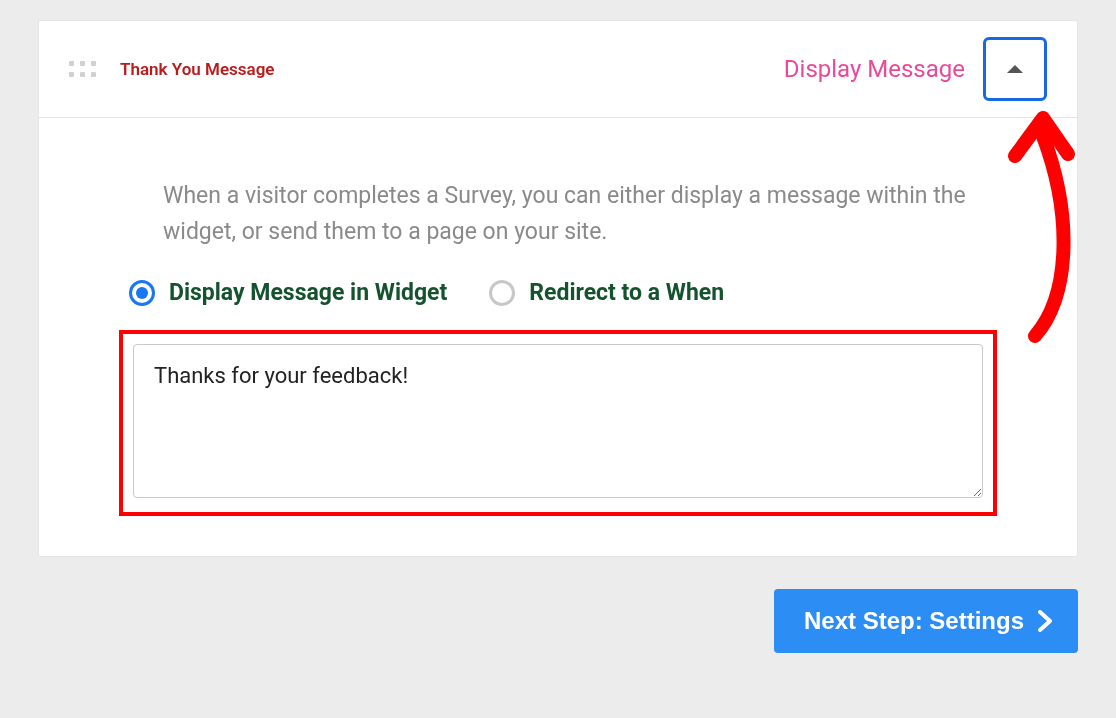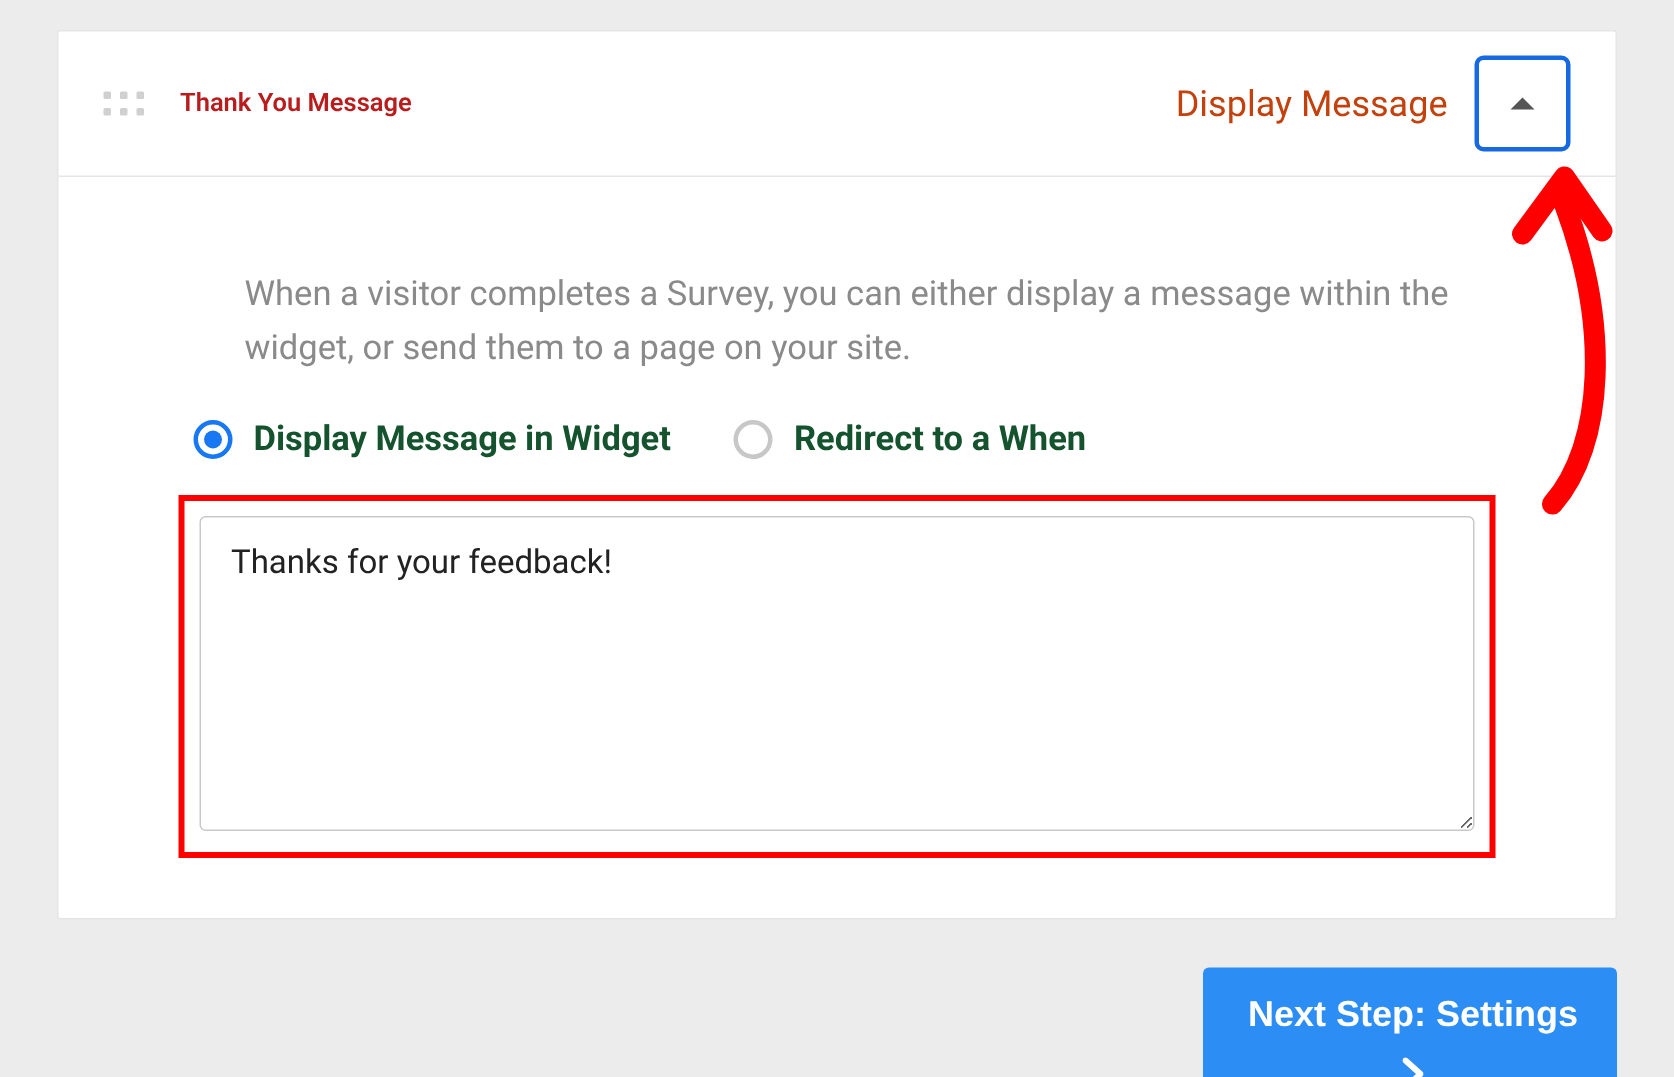--- a/index.html
+++ b/index.html
@@ -44,21 +44,21 @@
       color: #b91c1c;
     }
     .header-right {
       margin-left: auto;
       display: flex;
       align-items: center;
       gap: 18px;
     }
     .status-text {
       font-size: 24px;
-      color: #c2410c;
+      color: #ec4899;
       font-weight: 400;
     }
     .collapse-toggle {
       width: 64px;
       height: 64px;
       border: 3px solid #1769e0;
       border-radius: 6px;
       background: #fff;
       display: flex;
       align-items: center;
@@ -119,21 +119,21 @@
       font-weight: 700;
     }
     .highlight-box {
       border: 4px solid #ff0000;
       padding: 10px;
       margin-left: -10px;
       margin-right: -10px;
     }
     .message-textarea {
       width: 100%;
-      height: 210px;
+      height: 154px;
       border: 1px solid #c9c9c9;
       border-radius: 4px;
       padding: 18px 20px;
       font-size: 22px;
       font-family: inherit;
       color: #222;
       resize: both;
       outline: none;
     }
     .footer {
@@ -147,21 +147,20 @@
       color: #fff;
       font-size: 24px;
       font-weight: 700;
       border: none;
       border-radius: 4px;
       padding: 18px 26px 18px 30px;
       display: flex;
       align-items: center;
       gap: 14px;
       cursor: pointer;
-      flex-direction: column;
     }
     .next-btn svg {
       width: 14px;
       height: 22px;
     }
     .annotation-arrow {
       position: absolute;
       top: 96px;
       left: 965px;
       pointer-events: none;

